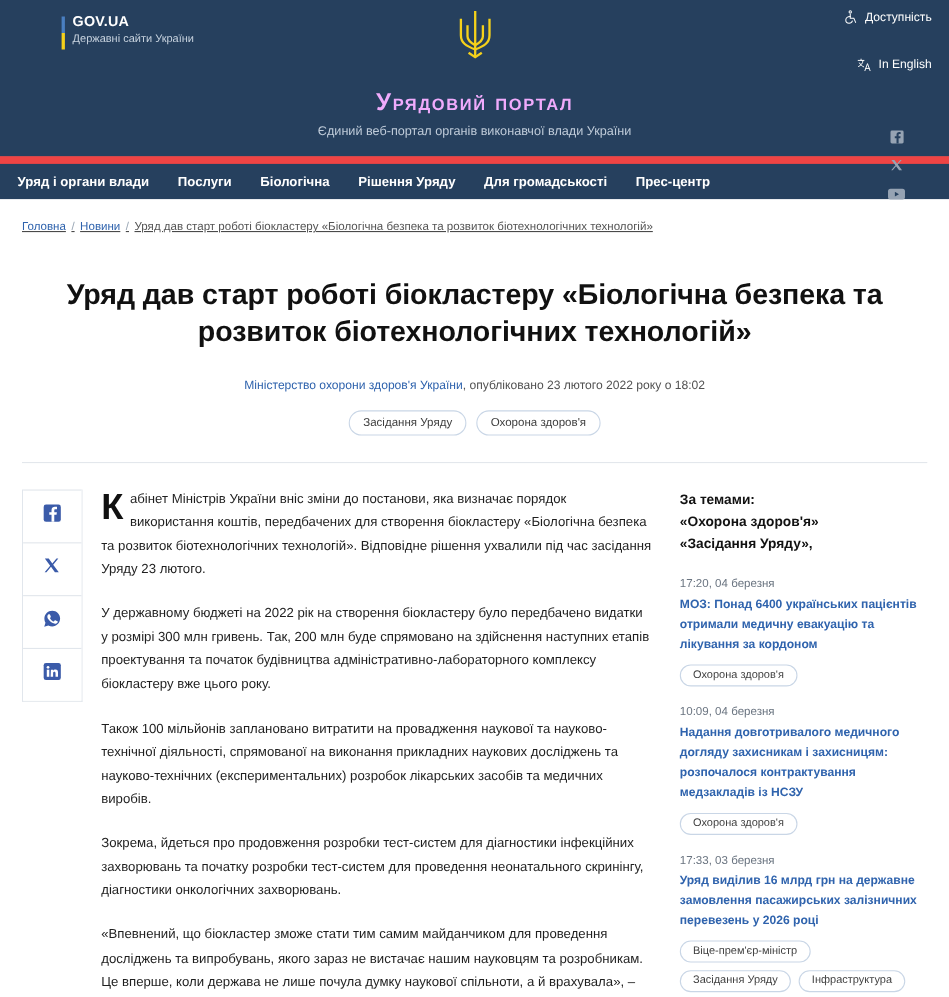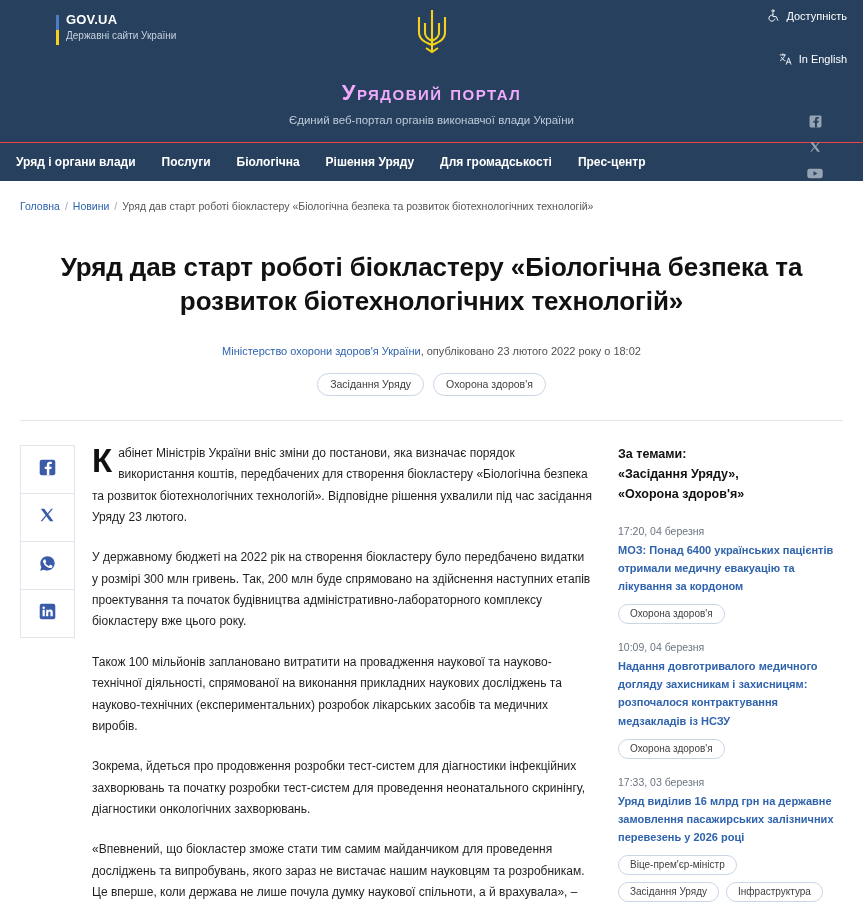--- a/index.html
+++ b/index.html
@@ -87,21 +87,21 @@
   }
   .brand-sub {
     color: #bfcbd9;
     font-size: 11.5px;
     margin-top: 8px;
   }
 
   
   .nav {
     background: #26405e;
-    border-top: 1px solid #ef4444;
+    border-top: 7px solid #ef4444;
     height: 39px;
     display: flex;
     align-items: center;
     padding: 0 16px;
     position: relative;
   }
   .nav-links { display: flex; align-items: center; gap: 26px; }
   .nav-link {
     color: #ffffff;
     font-size: 12px;
@@ -132,20 +132,21 @@
   
   .crumbs {
     padding: 19px 20px 14px 20px;
     font-size: 10.5px;
     color: #4a4a4a;
     display: flex;
     align-items: flex-start;
     gap: 5px;
     flex-wrap: nowrap;
     white-space: nowrap;
+    text-decoration: underline;
   }
   .crumbs a { color: #2f63ad; text-decoration: none; cursor: pointer; }
   .crumbs .sep { color: #9aa7b5; }
   .crumbs .cur { color: #555555; }
 
   
   .art-head { padding: 8px 60px 0 60px; text-align: center; }
   .art-title {
     font-size: 26px;
     font-weight: bold;
@@ -412,22 +413,22 @@
     <p class="p">У державному бюджеті на 2022 рік на створення біокластеру було передбачено видатки у розмірі 300 млн гривень. Так, 200 млн буде спрямовано на здійснення наступних етапів проектування та початок будівництва адміністративно-лабораторного комплексу біокластеру вже цього року.</p>
     <p class="p">Також 100 мільйонів заплановано витратити на провадження наукової та науково-технічної діяльності, спрямованої на виконання прикладних наукових досліджень та науково-технічних (експериментальних) розробок лікарських засобів та медичних виробів.</p>
     <p class="p">Зокрема, йдеться про продовження розробки тест-систем для діагностики інфекційних захворювань та початку розробки тест-систем для проведення неонатального скринінгу, діагностики онкологічних захворювань.</p>
     <p class="p">«Впевнений, що біокластер зможе стати тим самим майданчиком для проведення досліджень та випробувань, якого зараз не вистачає нашим науковцям та розробникам. Це вперше, коли держава не лише почула думку наукової спільноти, а й врахувала», – зазначив Міністр охорони здоров'я Віктор Ляшко.</p>
 
   </div>
 
   <div class="side-col">
     <div class="side-head">
       <div>За темами:</div>
+      <div>«Охорона здоров'я»</div>
       <div>«Засідання Уряду»,</div>
-      <div>«Охорона здоров'я»</div>
     </div>
 
     <div class="news-item">
       <div class="news-time">17:20, 04 березня</div>
       <div class="news-title">МОЗ: Понад 6400 українських пацієнтів отримали медичну евакуацію та лікування за кордоном</div>
       <div class="news-chips">
         <span class="side-chip">Охорона здоров'я</span>
       </div>
     </div>
 

